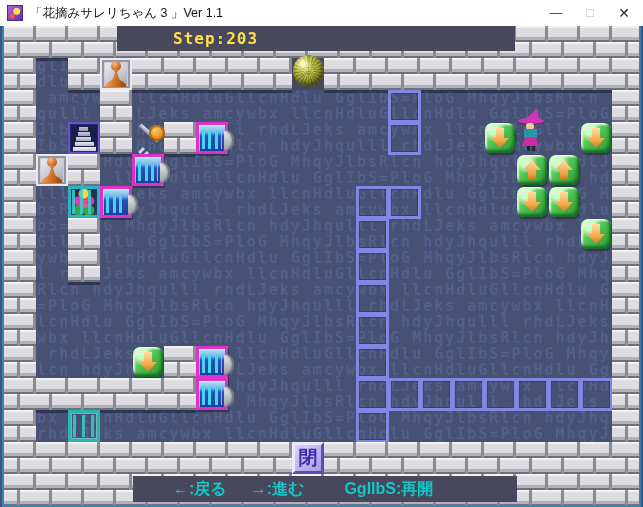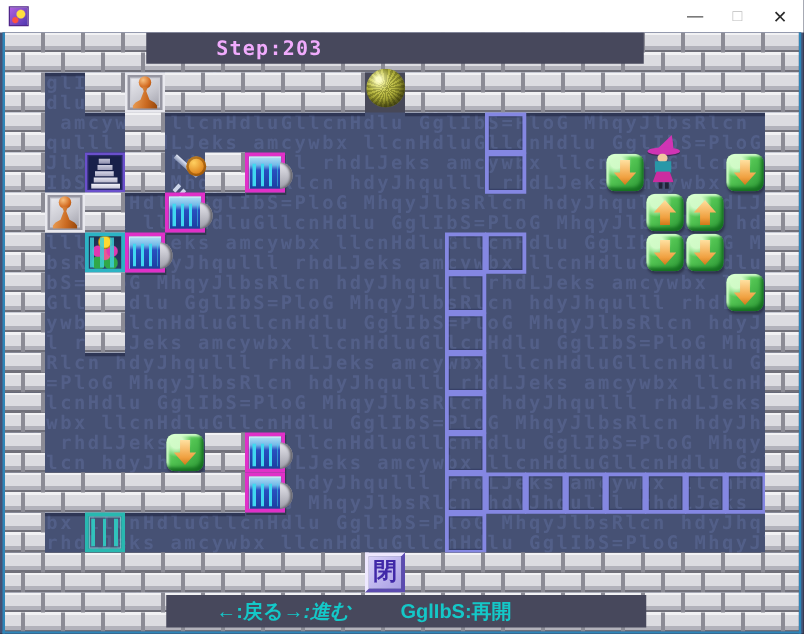--- a/index.html
+++ b/index.html
@@ -171,36 +171,37 @@
   .w-skirt{position:absolute;left:4px;top:31px;width:17px;height:9px;background:#cc2ca0;
            clip-path:polygon(20% 0,80% 0,100% 100%,0 100%);}
   .w-legl{position:absolute;left:9px;top:40px;width:3px;height:5px;background:#222438;}
   .w-legr{position:absolute;left:14px;top:40px;width:3px;height:5px;background:#222438;}
   
   #hud-top{
     position:absolute;left:113px;top:0;width:398px;height:25px;background:#47485c;
     display:flex;align-items:center;z-index:20;font-weight:bold;
   }
   #mode-label{color:#cf3ba0;font-size:16px;letter-spacing:2px;margin-left:50px;white-space:nowrap;}
-  #step-label{color:#f0abfc;font-size:16px;margin-left:56px;letter-spacing:1px;
+  #step-label{color:#fde047;font-size:16px;margin-left:56px;letter-spacing:1px;
               font-family:"DejaVu Sans Mono","Liberation Mono",monospace;white-space:nowrap;}
   #hud-bottom{
     position:absolute;left:129px;top:450px;width:384px;height:26px;background:#47485c;
     display:flex;align-items:center;z-index:20;color:#14c8c8;font-weight:bold;font-size:16px;
   }
   #ctrl-back{margin-left:40px;white-space:nowrap;}
-  #ctrl-forward{white-space:nowrap;font-style:italic;}
+  #ctrl-forward{margin-left:24px;white-space:nowrap;}
   #ctrl-resume{margin-left:40px;white-space:nowrap;}
 </style>
 </head>
 <body>
 
 <div id="window">
   <div id="title-bar">
     <div id="app-icon"></div>
+    <div id="window-title">「花摘みサレリちゃん 3 」Ver 1.1</div>
     <div id="title-buttons">
       <div class="tbtn" id="min-btn">—</div>
       <div class="tbtn" id="max-btn">□</div>
       <div class="tbtn" id="close-btn">✕</div>
     </div>
   </div>
 
   <div id="game">
     <div id="watermark">hdyJhqulll rhdLJeks amcywbx llcnHdluGllcnHdlu GglIbS=PloG MhqyJlbsRlcn hdyJhqulll rhdLJeks amcywbx llcnHdluGllcnHdlu GglIbS=PloG MhqyJlbsRlcn hdyJhqulll rhdLJeks amcywbx llcnHdluGllcnHdlu GglIbS=PloG MhqyJlbsRlcn hdyJhqulll rhdLJeks amcywbx llcnHdluGllcnHdlu GglIbS=PloG MhqyJlbsRlcn hdyJhqulll rhdLJeks amcywbx llcnHdluGllcnHdlu GglIbS=PloG MhqyJlbsRlcn hdyJhqulll rhdLJeks amcywbx llcnHdluGllcnHdlu GglIbS=PloG MhqyJlbsRlcn hdyJhqulll rhdLJeks amcywbx llcnHdluGllcnHdlu GglIbS=PloG MhqyJlbsRlcn hdyJhqulll rhdLJeks amcywbx llcnHdluGllcnHdlu GglIbS=PloG MhqyJlbsRlcn hdyJhqulll rhdLJeks amcywbx llcnHdluGllcnHdlu GglIbS=PloG MhqyJlbsRlcn hdyJhqulll rhdLJeks amcywbx llcnHdluGllcnHdlu GglIbS=PloG MhqyJlbsRlcn hdyJhqulll rhdLJeks amcywbx llcnHdluGllcnHdlu GglIbS=PloG MhqyJlbsRlcn hdyJhqulll rhdLJeks amcywbx llcnHdluGllcnHdlu GglIbS=PloG MhqyJlbsRlcn hdyJhqulll rhdLJeks amcywbx llcnHdluGllcnHdlu GglIbS=PloG MhqyJlbsRlcn hdyJhqulll rhdLJeks amcywbx llcnHdluGllcnHdlu GglIbS=PloG MhqyJlbsRlcn hdyJhqulll rhdLJeks amcywbx llcnHdluGllcnHdlu GglIbS=PloG MhqyJlbsRlcn hdyJhqulll rhdLJeks amcywbx llcnHdluGllcnHdlu GglIbS=PloG MhqyJlbsRlcn hdyJhqulll rhdLJeks amcywbx llcnHdluGllcnHdlu GglIbS=PloG MhqyJlbsRlcn hdyJhqulll rhdLJeks amcywbx llcnHdluGllcnHdlu GglIbS=PloG MhqyJlbsRlcn hdyJhqulll rhdLJeks amcywbx llcnHdluGllcnHdlu GglIbS=PloG MhqyJlbsRlcn hdyJhqulll rhdLJeks amcywbx llcnHdluGllcnHdlu GglIbS=PloG MhqyJlbsRlcn hdyJhqulll rhdLJeks amcywbx llcnHdluGllcnHdlu GglIbS=PloG MhqyJlbsRlcn hdyJhqulll rhdLJeks amcywbx llcnHdluGllcnHdlu GglIbS=PloG MhqyJlbsRlcn hdyJhqulll rhdLJeks amcywbx llcnHdluGllcnHdlu GglIbS=PloG MhqyJlbsRlcn hdyJhqulll rhdLJeks amcywbx llcnHdluGllcnHdlu GglIbS=PloG MhqyJlbsRlcn hdyJhqulll rhdLJeks amcywbx llcnHdluGllcnHdlu GglIbS=PloG MhqyJlbsRlcn hdyJhqulll rhdLJeks amcywbx llcnHdluGllcnHdlu GglIbS=PloG MhqyJlbsRlcn hdyJhqulll rhdLJeks amcywbx llcnHdluGllcnHdlu GglIbS=PloG MhqyJlbsRlcn hdyJhqulll rhdLJeks amcywbx llcnHdluGllcnHdlu GglIbS=PloG MhqyJlbsRlcn hdyJhqulll rhdLJeks amcywbx llcnHdluGllcnHdlu GglIbS=PloG MhqyJlbsRlcn hdyJhqulll rhdLJeks amcywbx llcnHdluGllcnHdlu GglIbS=PloG MhqyJlbsRlcn hdyJhqulll rhdLJeks amcywbx llcnHdluGllcnHdlu GglIbS=PloG MhqyJlbsRlcn hdyJhqulll rhdLJeks amcywbx llcnHdluGllcnHdlu GglIbS=PloG MhqyJlbsRlcn hdyJhqulll rhdLJeks amcywbx llcnHdluGllcnHdlu GglIbS=PloG MhqyJlbsRlcn hdyJhqulll rhdLJeks amcywbx llcnHdluGllcnHdlu GglIbS=PloG MhqyJlbsRlcn hdyJhqulll rhdLJeks amcywbx llcnHdluGllcnHdlu GglIbS=PloG MhqyJlbsRlcn hdyJhqulll rhdLJeks amcywbx llcnHdluGllcnHdlu GglIbS=PloG MhqyJlbsRlcn hdyJhqulll rhdLJeks amcywbx llcnHdluGllcnHdlu GglIbS=PloG MhqyJlbsRlcn hdyJhqulll rhdLJeks amcywbx llcnHdluGllcnHdlu GglIbS=PloG MhqyJlbsRlcn hdyJhqulll rhdLJeks amcywbx llcnHdluGllcnHdlu GglIbS=PloG MhqyJlbsRlcn hdyJhqulll rhdLJeks amcywbx llcnHdluGllcnHdlu GglIbS=PloG MhqyJlbsRlcn </div>
     <div id="tiles">

